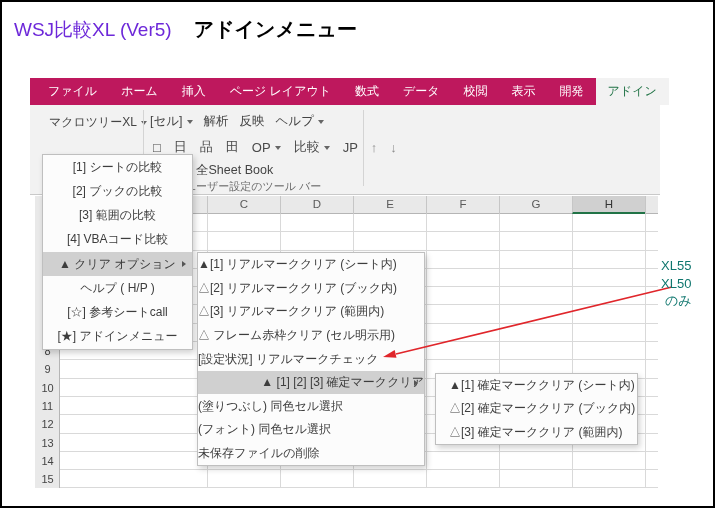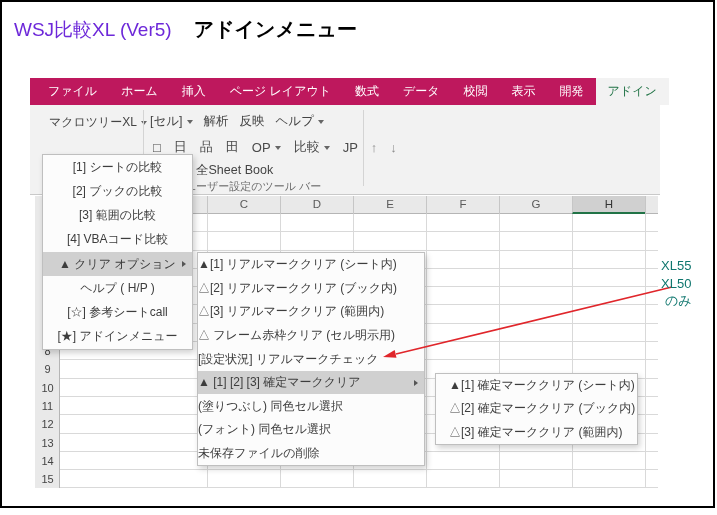--- a/index.html
+++ b/index.html
@@ -39,21 +39,21 @@
   .corner { position:absolute; left:0; top:0; width:25px; height:18px; background:#e9e9e9; border-right:1px solid #b5b5b5; }
   .rowh { position:absolute; left:0; width:25px; height:18px; line-height:18px; text-align:center; font-size:11px; color:#444; }
   .vlines { position:absolute; left:172px; top:18px; right:0; bottom:0;
             background:repeating-linear-gradient(to right, #d9d9d9 0 1px, transparent 1px 73px); }
   .hlines { position:absolute; left:25px; top:18px; right:0; bottom:0;
             background:repeating-linear-gradient(to bottom, transparent 0 17.3px, #d9d9d9 17.3px 18.3px); }
 
   
   .menu { position:absolute; background:#fcfcfc; border:1px solid #bfbfbf; box-shadow:2px 3px 6px rgba(0,0,0,0.18); display:flex; flex-direction:column; font-size:12px; color:#3d3d3d; }
   .mi { flex:1; display:flex; align-items:center; position:relative; white-space:nowrap; }
-  .mi.hl { background:#d0d0d0; }
+  .mi.hl { background:#d0d0d0;justify-content:flex-end; }
   .sub-arrow { position:absolute; right:6px; top:50%; transform:translateY(-50%); width:0; height:0; border-left:4px solid #555; border-top:3.5px solid transparent; border-bottom:3.5px solid transparent; }
   .menu1 { left:42px; top:154px; width:151px; height:196px; z-index:5; }
   .menu1 .mi { justify-content:center; }
   .menu2 { left:197px; top:252px; width:228px; height:214px; z-index:5; }
   .menu2 .mi { }
   .menu3 { left:435px; top:373px; width:203px; height:72px; z-index:6; }
   .menu3 .mi { padding-left:13px; }
 
   
   .arrow-svg { position:absolute; left:0; top:0; z-index:8; pointer-events:none; }

